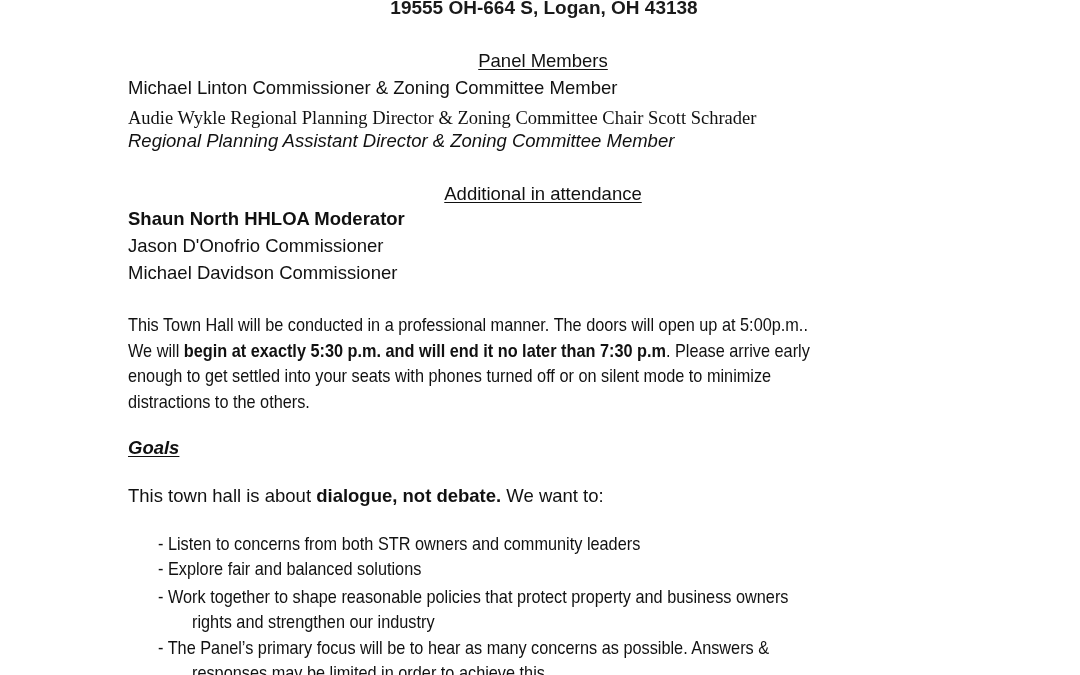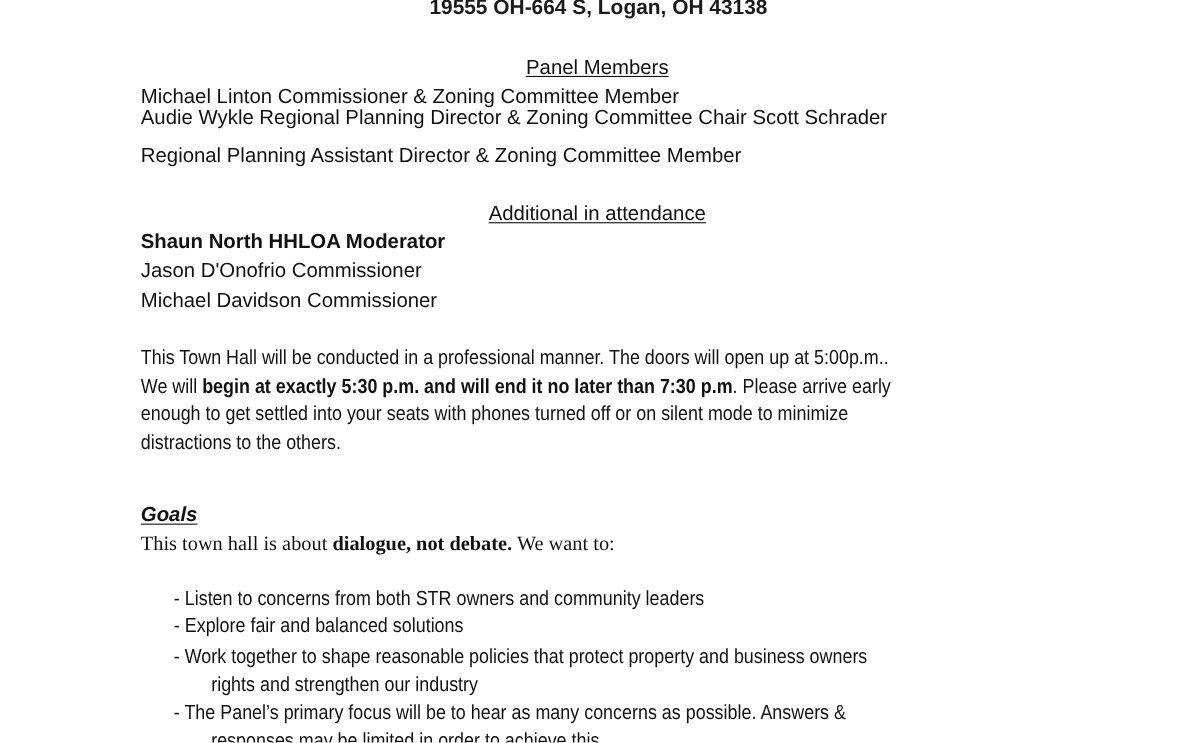--- a/index.html
+++ b/index.html
@@ -18,35 +18,35 @@
     b { font-weight: bold; }
   </style>
 </head>
 <body>
 
 <div>
   <div class="abs addr">19555 OH-664 S, Logan, OH 43138</div>
 
   <div class="abs heading" style="top:50px;">Panel Members</div>
   <div class="abs line" style="top:77px;">Michael Linton Commissioner &amp; Zoning Committee Member</div>
-  <div class="abs line" style="top:96px;">Audie Wykle Regional Planning Director &amp; Zoning Committee Chair Scott Schrader</div>
-  <div class="abs line" style="top:130px;">Regional Planning Assistant Director &amp; Zoning Committee Member</div>
+  <div class="abs line" style="top:108px;font-family:Liberation Serif, serif;">Audie Wykle Regional Planning Director &amp; Zoning Committee Chair Scott Schrader</div>
+  <div class="abs line" style="top:130px;font-style:italic;">Regional Planning Assistant Director &amp; Zoning Committee Member</div>
 
   <div class="abs heading" style="top:183px;">Additional in attendance</div>
   <div class="abs line" style="top:208px;font-weight:bold;">Shaun North HHLOA Moderator</div>
   <div class="abs line" style="top:235px;text-align:right;">Jason D'Onofrio Commissioner</div>
   <div class="abs line" style="top:262px;">Michael Davidson Commissioner</div>
 
   <div class="abs line narrow" style="top:314px; transform:scaleX(0.88);">This Town Hall will be conducted in a professional manner. The doors will open up at 5:00p.m..</div>
   <div class="abs line narrow" style="top:340px; transform:scaleX(0.88);"><span>We will </span><b>begin at exactly 5:30 p.m. and will end it no later than 7:30 p.m</b><span>. Please arrive early</span></div>
   <div class="abs line narrow" style="top:365px; transform:scaleX(0.88);">enough to get settled into your seats with phones turned off or on silent mode to minimize</div>
   <div class="abs line narrow" style="top:391px; transform:scaleX(0.88);">distractions to the others.</div>
 
-  <div class="abs goals" style="top:457px;">Goals</div>
-  <div class="abs line" style="top:485px;font-family:Liberation Serif, serif;"><span>This town hall is about </span><b>dialogue, not debate.</b><span> We want to:</span></div>
+  <div class="abs goals" style="top:437px;">Goals</div>
+  <div class="abs line" style="top:485px;"><span>This town hall is about </span><b>dialogue, not debate.</b><span> We want to:</span></div>
 
   <div class="abs bullet" style="top:533px; transform:scaleX(0.88);">- Listen to concerns from both STR owners and community leaders</div>
   <div class="abs bullet" style="top:558px; transform:scaleX(0.88);">- Explore fair and balanced solutions</div>
   <div class="abs bullet" style="top:586px; transform:scaleX(0.88);">- Work together to shape reasonable policies that protect property and business owners</div>
   <div class="abs cont" style="top:611px; transform:scaleX(0.88);">rights and strengthen our industry</div>
   <div class="abs bullet" style="top:637px; transform:scaleX(0.88);">- The Panel’s primary focus will be to hear as many concerns as possible. Answers &amp;</div>
   <div class="abs cont" style="top:662px; transform:scaleX(0.88);">responses may be limited in order to achieve this.</div>
 </div>
 
 </body></html>

